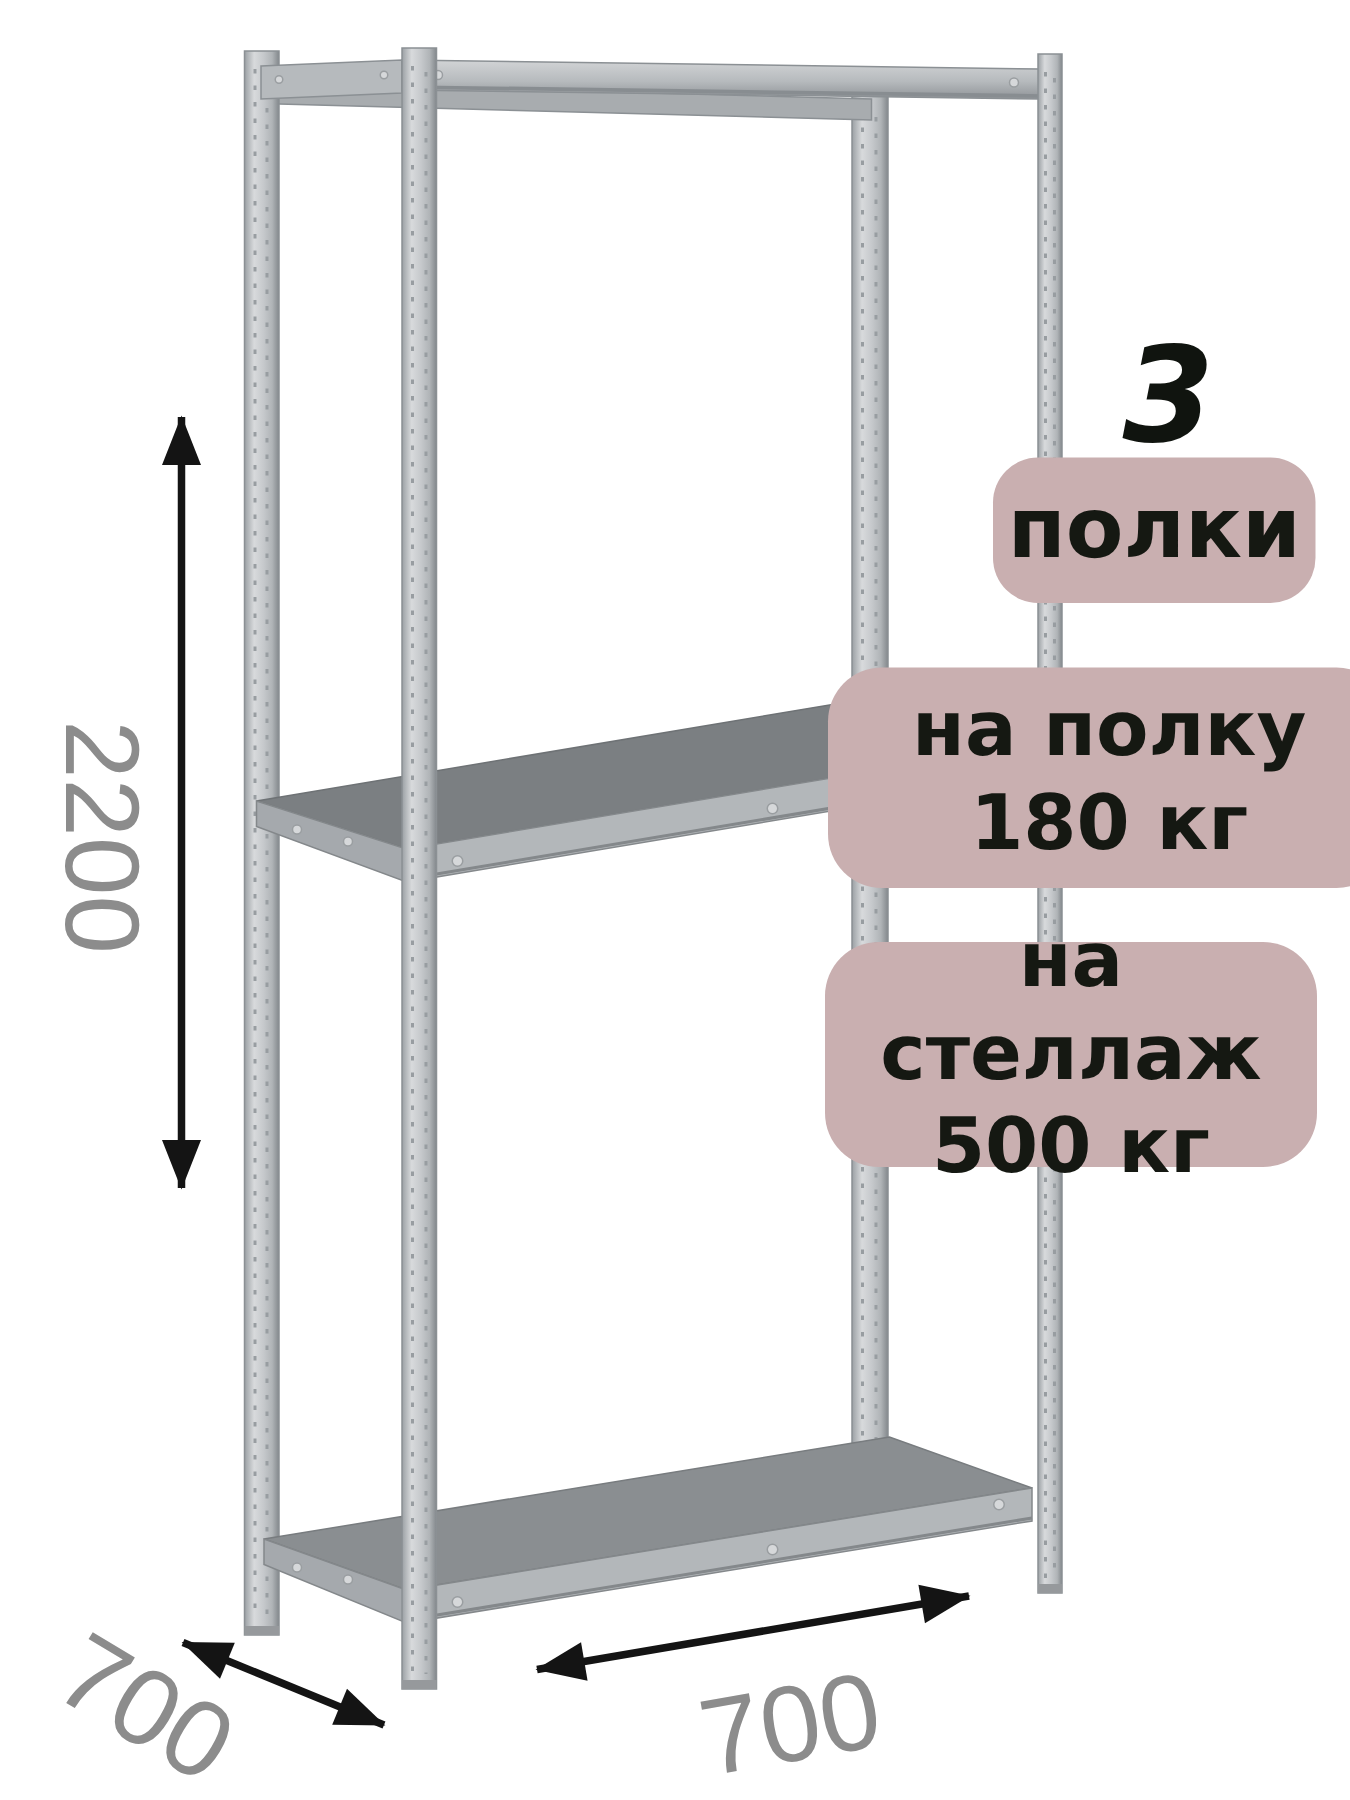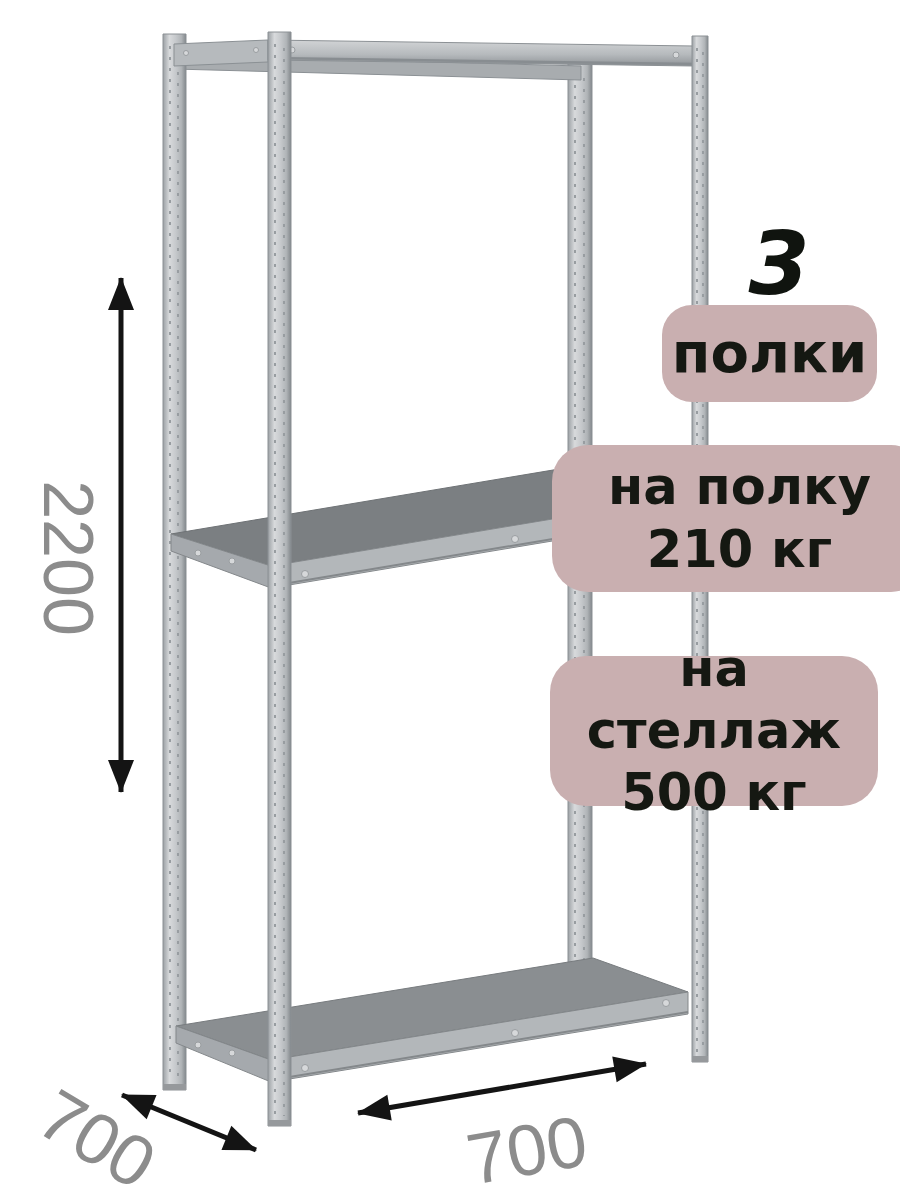--- a/index.html
+++ b/index.html
@@ -29,21 +29,21 @@
     font-family:"DejaVu Sans",sans-serif;font-style:oblique;font-weight:700;
     font-size:88px;color:#10140f;line-height:1;
   }
   .badge{
     position:absolute;background:var(--badge-background);color:var(--badge-text);
     display:flex;flex-direction:column;align-items:center;justify-content:center;
     font-weight:700;text-align:center;line-height:1.22;
   }
   .badge-count{left:662px;top:305px;width:215px;height:97px;border-radius:30px;font-size:56px;}
   .badge-shelf-load{left:552px;top:445px;width:375px;height:147px;border-radius:36px;font-size:51px;}
-  .badge-rack-load{left:550px;top:656px;width:328px;height:150px;border-radius:36px;font-size:51px;}
+  .badge-rack-load{left:550px;top:628px;width:328px;height:150px;border-radius:36px;font-size:51px;}
 </style>
 </head>
 <body>
 
 <div class="stage">
 
   <svg width="900" height="1200" viewBox="0 0 900 1200">
     <defs>
       <linearGradient id="postGrad" x1="0" y1="0" x2="1" y2="0">
         <stop offset="0" stop-color="#9ba0a4"></stop>
@@ -145,21 +145,21 @@
   <div class="dim dim-width">700</div>
 
   <div class="count-number">3</div>
 
   <div class="badge badge-count">
     <span>полки</span>
   </div>
 
   <div class="badge badge-shelf-load">
     <div>на полку</div>
-    <div>210 кг</div>
+    <div>180 кг</div>
   </div>
 
   <div class="badge badge-rack-load">
     <div>на стеллаж</div>
     <div>500 кг</div>
   </div>
 
 </div>
 
 </body></html>

